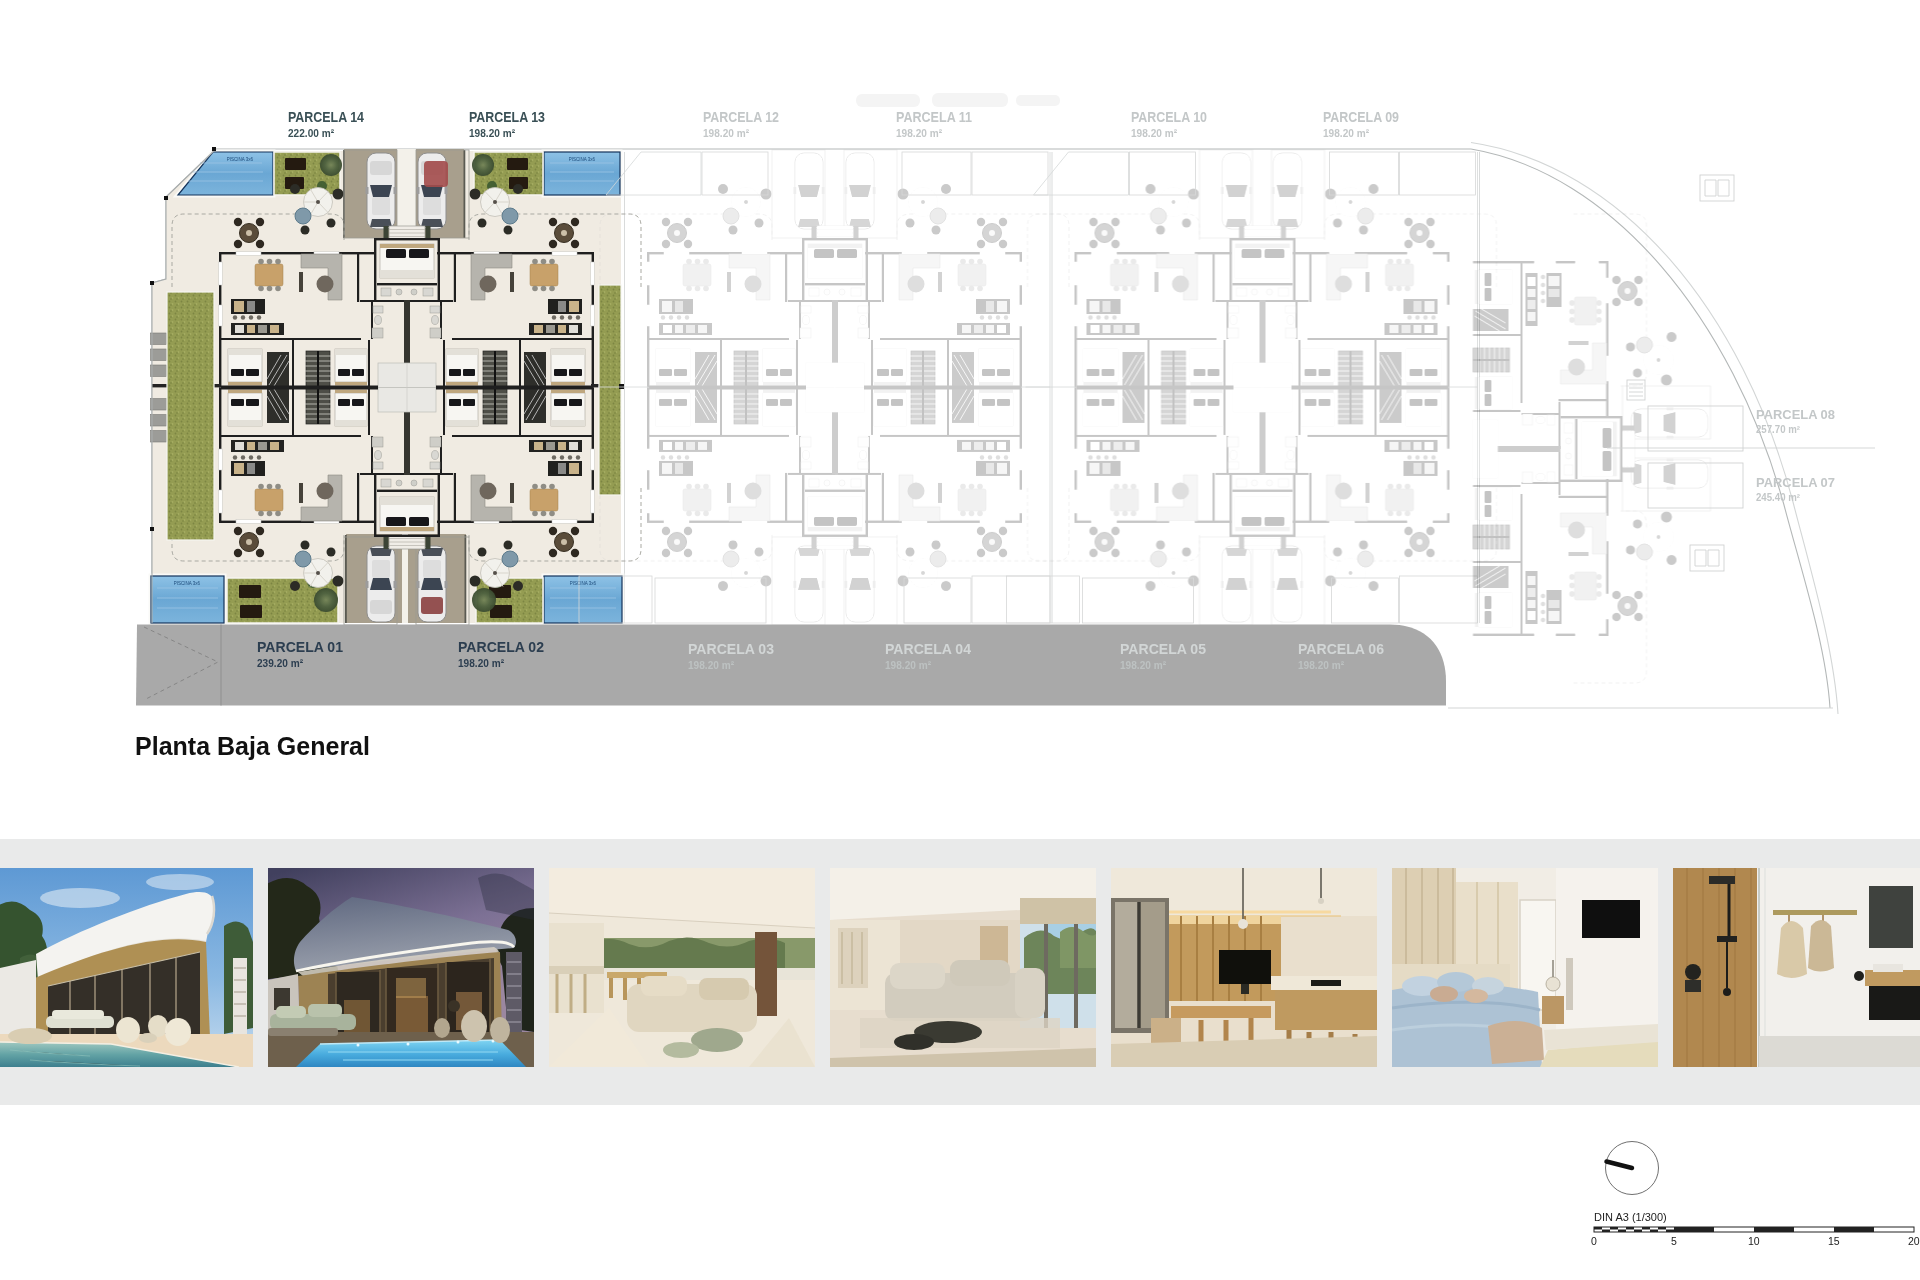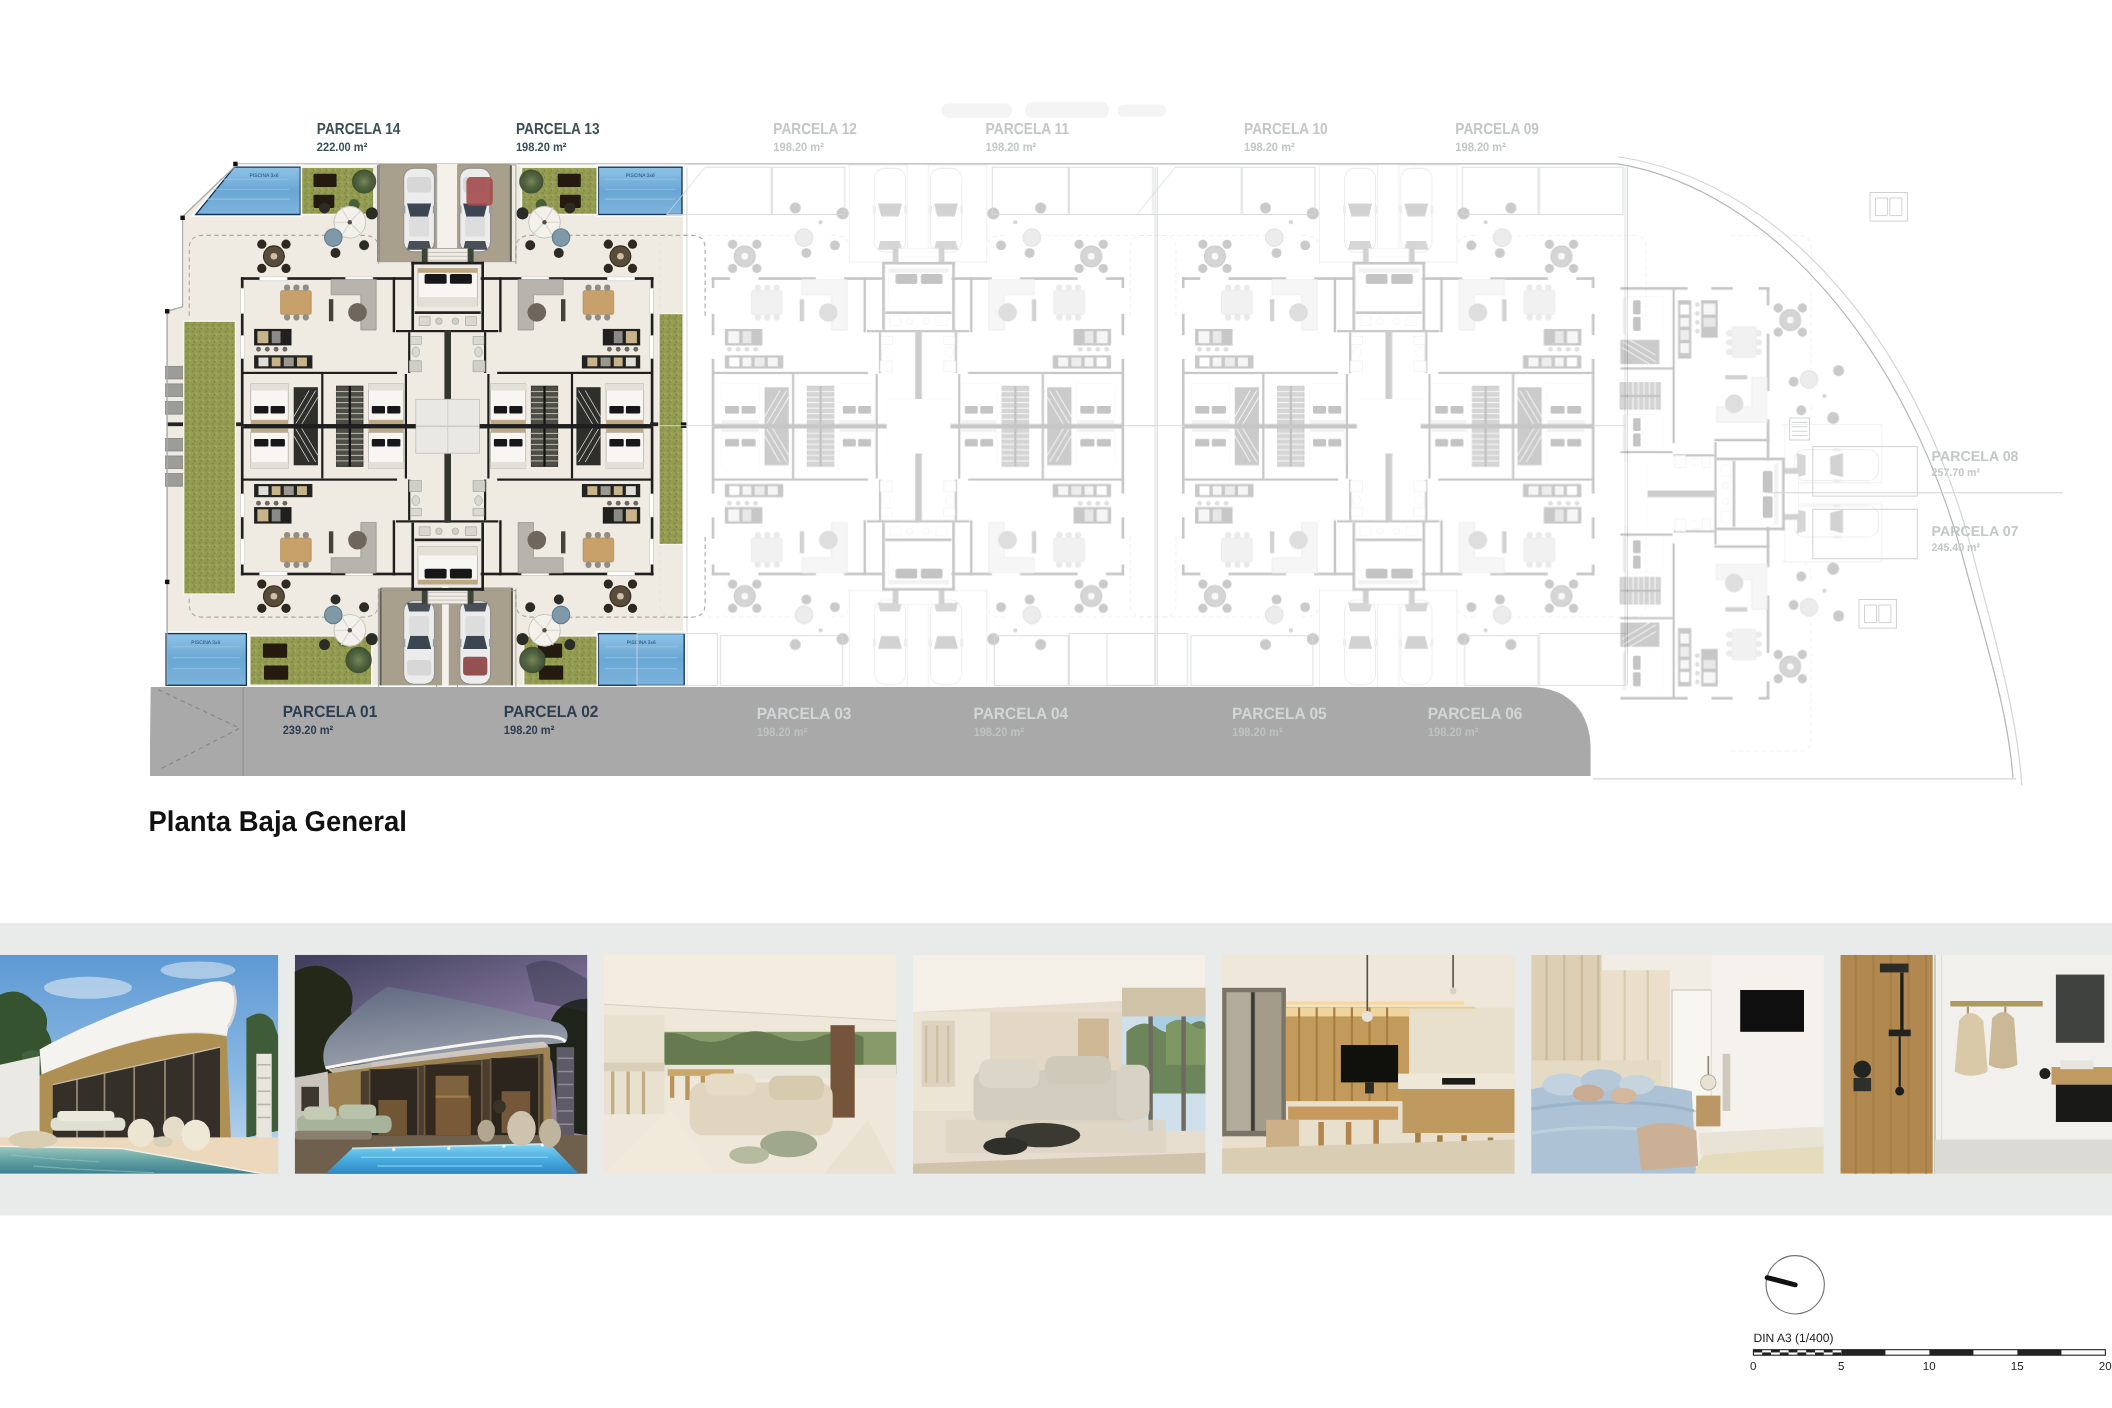--- a/index.html
+++ b/index.html
@@ -685,21 +685,21 @@
 
 <rect x="86" y="168" width="161" height="31" fill="#dcdad4"></rect>
 </svg>
 </div>
 
 <svg class="abs" style="left:1595px;top:1132px" width="76" height="76" viewBox="0 0 76 76">
 <circle cx="37" cy="36" r="26.5" fill="#ffffff" stroke="#707070" stroke-width="1"></circle>
 <path d="M11.5,29.5 L37,36" stroke="#111" stroke-width="4.5" stroke-linecap="round"></path>
 </svg>
 
-<div class="abs" style="left:1594px;top:1211px;font-size:11px;color:#222">DIN A3 (1/400)</div>
+<div class="abs" style="left:1594px;top:1211px;font-size:11px;color:#222">DIN A3 (1/300)</div>
 <svg class="abs" style="left:1590px;top:1224px" width="330" height="26" viewBox="0 0 330 26">
 <rect x="4" y="3" width="320" height="5" fill="#fff" stroke="#222" stroke-width="1"></rect>
 <g fill="#222">
 <rect x="4" y="3" width="8" height="2.5"></rect>
       <rect x="20" y="3" width="8" height="2.5"></rect>
       <rect x="36" y="3" width="8" height="2.5"></rect>
       <rect x="52" y="3" width="8" height="2.5"></rect>
       <rect x="68" y="3" width="8" height="2.5"></rect>
 <rect x="12" y="5.5" width="8" height="2.5"></rect>
       <rect x="28" y="5.5" width="8" height="2.5"></rect>

